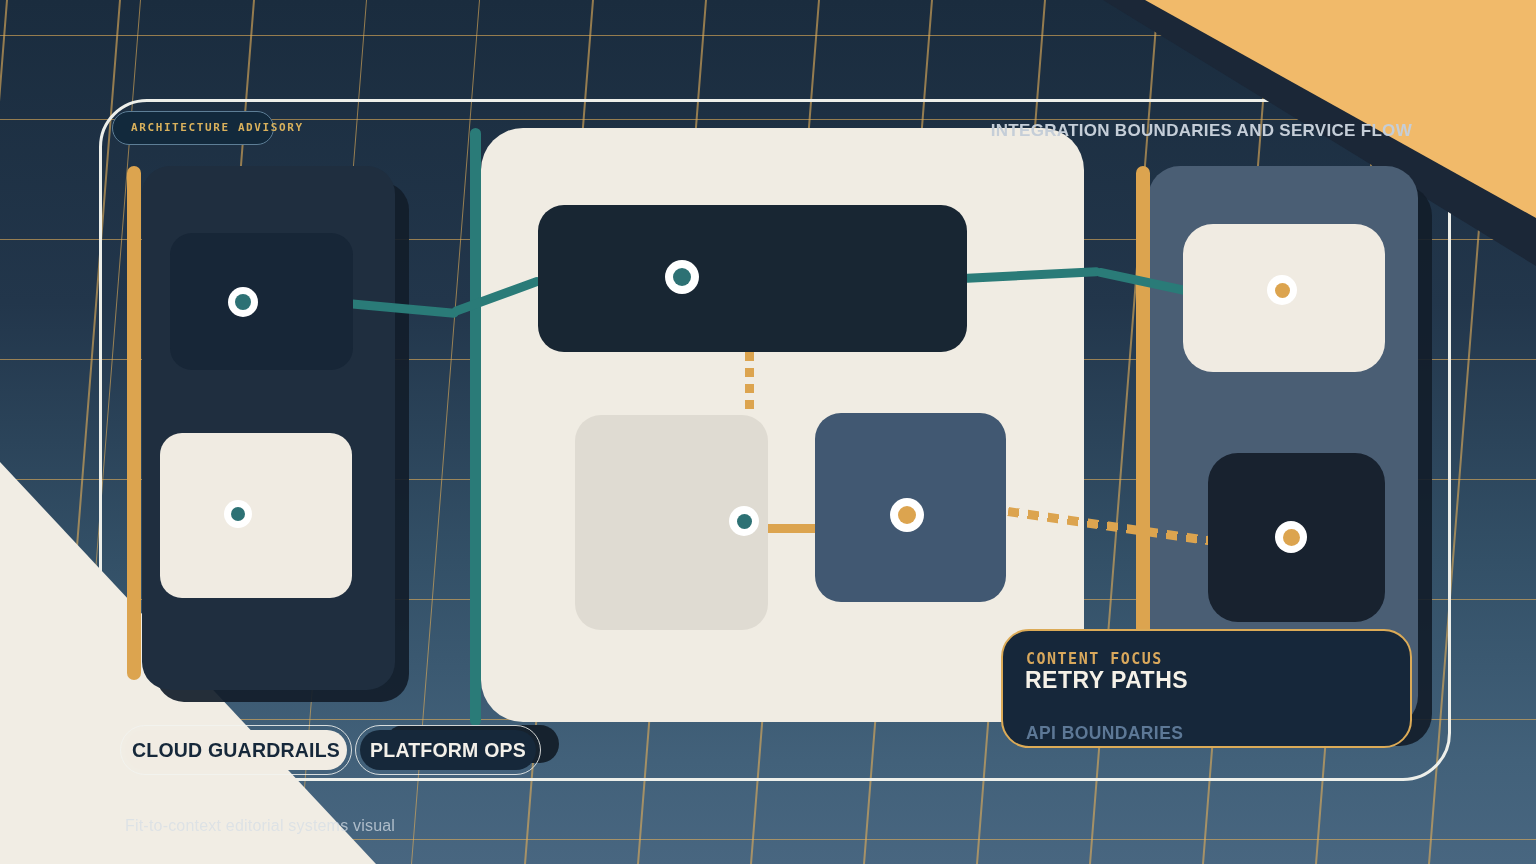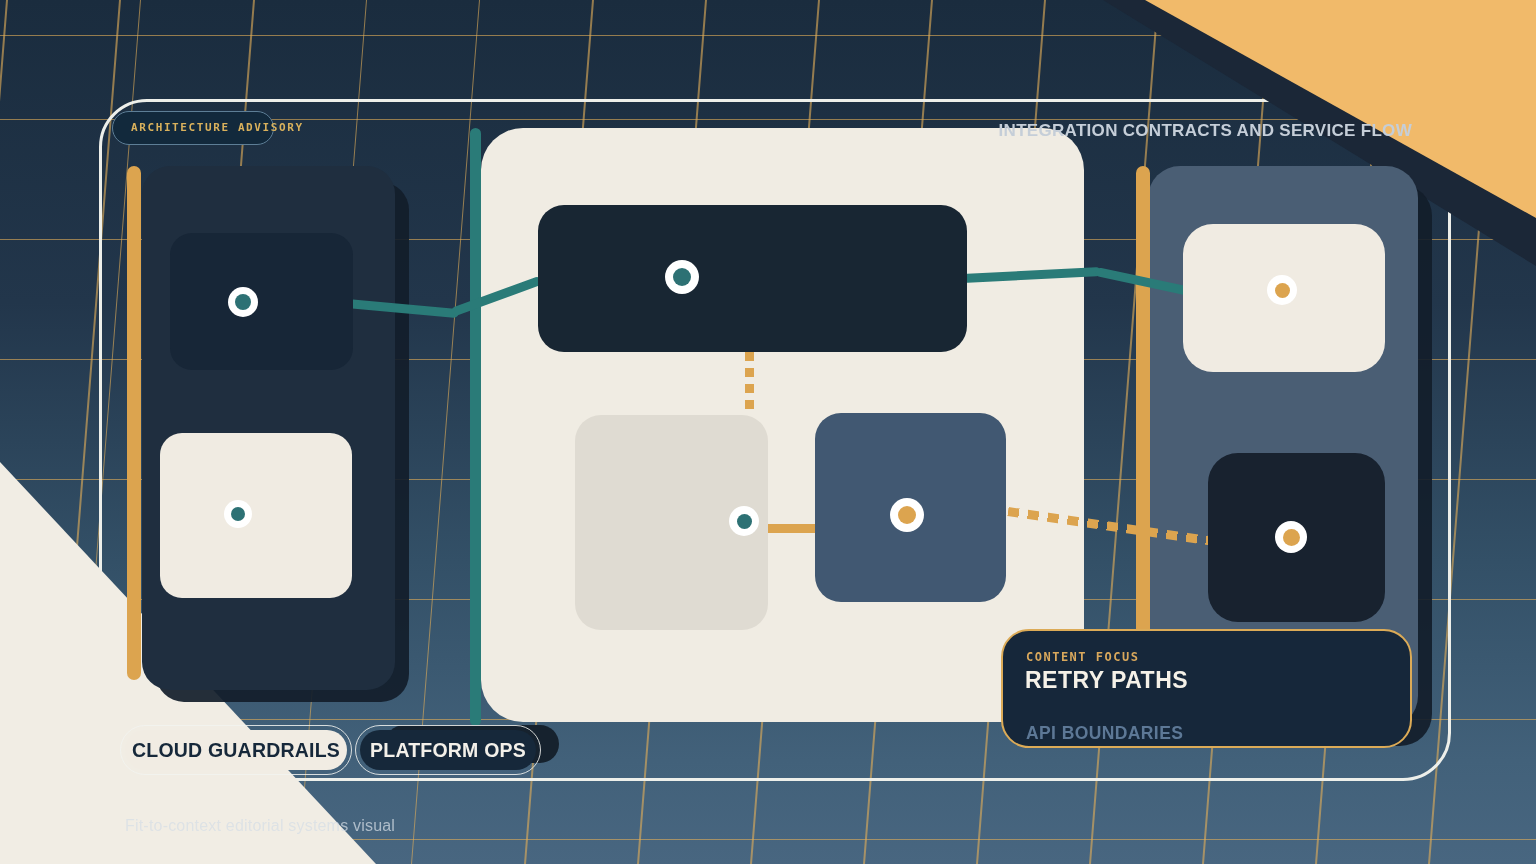--- a/index.html
+++ b/index.html
@@ -64,21 +64,21 @@
   .badge{left:112px;top:111px;width:162px;height:34px;border-radius:18px;background:#12293c;
     border:1.5px solid #5d7e96;box-sizing:border-box;overflow:visible;}
   .badge span{position:absolute;left:18px;top:0;line-height:31px;white-space:nowrap;
     font-family:"DejaVu Sans Mono",monospace;font-weight:bold;font-size:11px;letter-spacing:1.6px;color:#d9b15c;}
   .main-title{right:124px;top:121px;font-size:17px;font-weight:bold;letter-spacing:.3px;color:#c5ced8;white-space:nowrap;}
 
   
   .focus-card{left:1001px;top:629px;width:411px;height:119px;border-radius:28px;background:#16273a;
     border:2px solid #dcab57;box-sizing:border-box;}
   .focus-eyebrow{left:23px;top:19px;font-family:"DejaVu Sans Mono",monospace;font-weight:bold;
-    font-size:12px;letter-spacing:1.5px;color:#d9a85c;}
+    font-size:15px;letter-spacing:1.5px;color:#d9a85c;}
   .focus-title{left:22px;top:36px;font-size:23px;font-weight:800;letter-spacing:.5px;color:#f5f1e8;}
   .focus-subtitle{left:23px;top:82px;font-size:17.5px;font-weight:bold;letter-spacing:.4px;color:#5d7896;margin-top:10px;}
 
   
   .pill{top:730px;height:40px;border-radius:21px;display:flex;align-items:center;justify-content:center;
     font-size:19.5px;font-weight:bold;letter-spacing:.2px;box-sizing:border-box;}
   .pill::before{content:"";position:absolute;inset:-5px;border:1.5px solid rgba(242,243,240,.85);border-radius:26px;}
   .pill-light{background:#f1ece3;color:#16283a;}
   .pill-dark{background:#16283a;color:#f3f0e9;box-shadow:24px -6px 0 -1px #16222e;}
   .pill-cg{left:125px;width:222px;}
@@ -145,21 +145,21 @@
   <div class="abs z7 node" style="left:1267px;top:275px;width:30px;height:30px;">
       <div class="dot dot-orange" style="width:15px;height:15px;"></div>
     </div>
   <div class="abs z7 node" style="left:1275px;top:521px;width:32px;height:32px;">
       <div class="dot dot-orange" style="width:17px;height:17px;"></div>
     </div>
 
   <div class="abs z8 badge">
     <span>ARCHITECTURE ADVISORY</span>
   </div>
-  <div class="abs z8 main-title">INTEGRATION CONTRACTS AND SERVICE FLOW</div>
+  <div class="abs z8 main-title">INTEGRATION BOUNDARIES AND SERVICE FLOW</div>
 
   <div class="abs z7 focus-card">
     <div class="abs focus-eyebrow">CONTENT FOCUS</div>
     <div class="abs focus-title">RETRY PATHS</div>
     <div class="abs focus-subtitle">API BOUNDARIES</div>
   </div>
 
   <div class="abs z8 pill pill-dark pill-po">
     <span>PLATFORM OPS</span>
   </div>

